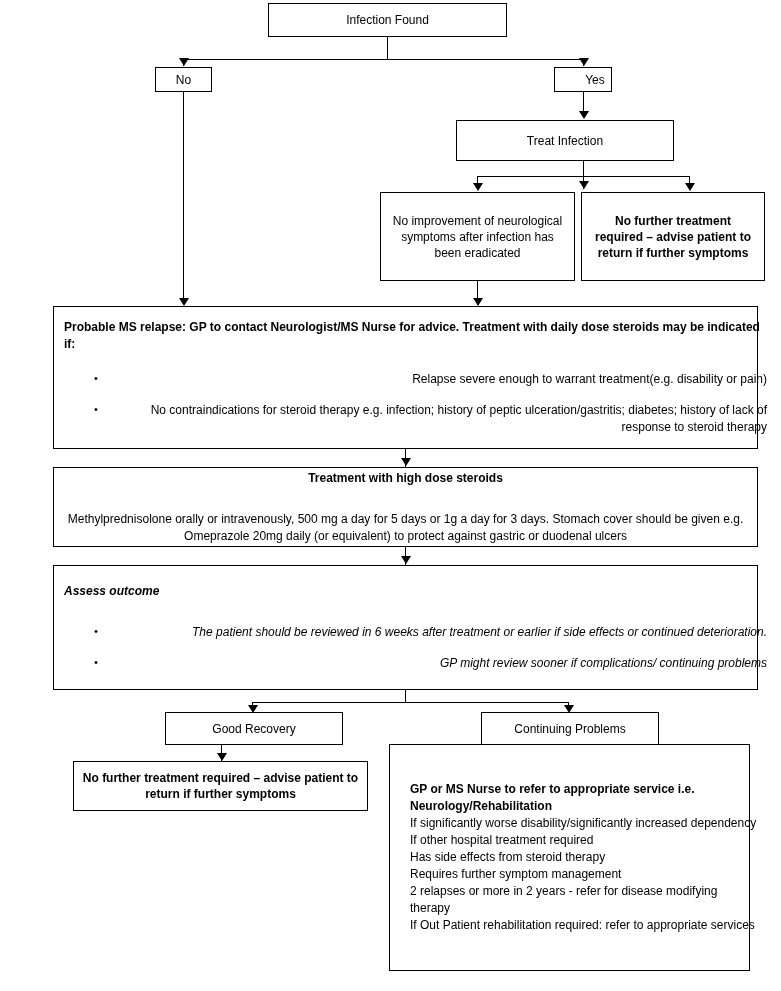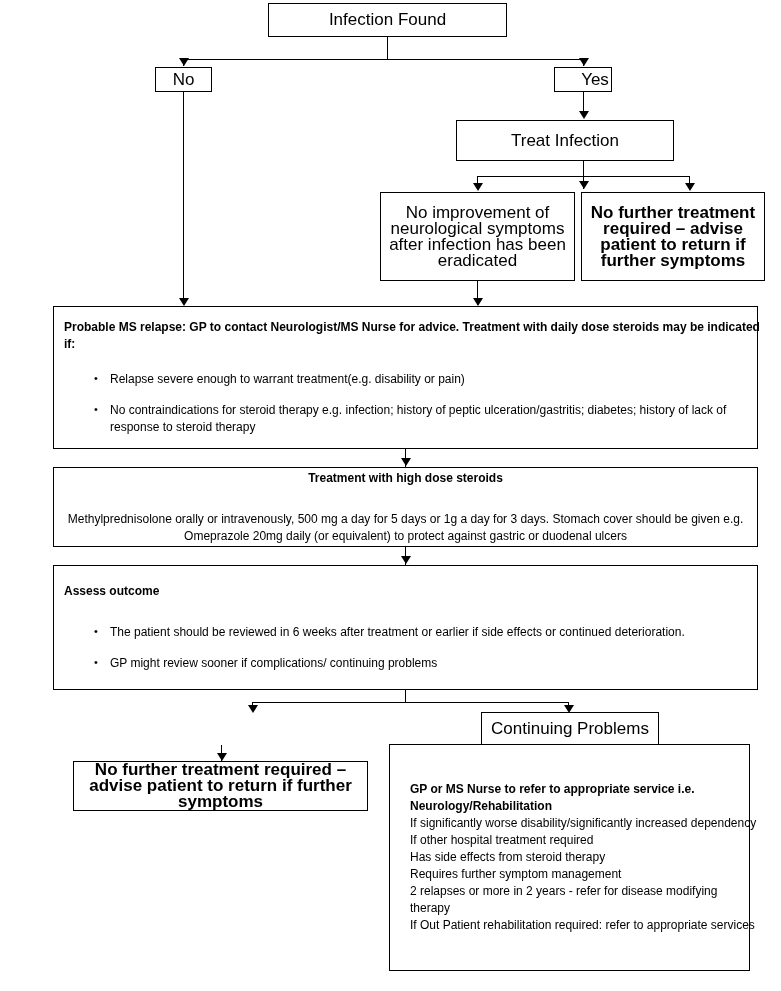--- a/index.html
+++ b/index.html
@@ -24,21 +24,21 @@
     box-sizing: border-box;
     border: 1px solid #000000;
     background: #ffffff;
     display: flex;
     flex-direction: column;
     justify-content: center;
     z-index: 3;
   }
   .box.center { align-items: center; text-align: center; }
   .box.left   { align-items: flex-start; text-align: left; }
-  .t-node    { font-size: 17px; line-height: 16px; }
+  .t-node    { font-size: 12px; line-height: 16px; }
   .bold      { font-weight: bold; }
 
   .pad-h { padding: 0 8px; }
 
   
   .line-v {
     position: absolute;
     width: 1px;
     background: #000000;
     z-index: 1;
@@ -63,20 +63,21 @@
   ul.bl {
     margin: 0;
     padding: 0 0 0 46px;
     list-style: none;
   }
   ul.bl li {
     position: relative;
     margin: 0 0 14px 0;
     font-size: 12px;
     line-height: 17px;
+    text-align: right;
   }
   ul.bl li:last-child { margin-bottom: 0; }
   ul.bl li::before {
     content: "\2022";
     position: absolute;
     left: -16px;
     top: -1px;
     font-size: 11px;
   }
   .hdr-line {
@@ -173,30 +174,33 @@
     </div>
   </div>
 
   <div class="box center" style="left:53px; top:467px; width:705px; height:80px;">
     <div class="stack" style="padding:0 8px;">
       <div class="hdr-line" style="text-align:center;">Treatment with high dose steroids</div>
       <div class="plain-line" style="text-align:center;margin-top:24px;">Methylprednisolone orally or intravenously, 500 mg a day for 5 days or 1g a day for 3 days. Stomach cover should be given e.g. Omeprazole 20mg daily (or equivalent) to protect against gastric or duodenal ulcers</div>
     </div>
   </div>
 
-  <div class="box left" style="left:53px; top:565px; width:705px; height:125px;">
+  <div class="box left" style="left:53px; top:565px; width:705px; height:125px;font-style:italic;">
     <div class="stack block-pad">
       <div class="hdr-line">Assess outcome</div>
       <ul class="bl" style="margin-top:24px;">
         <li>The patient should be reviewed in 6 weeks after treatment or earlier if side effects or continued deterioration.</li>
         <li>GP might review sooner if complications/ continuing problems</li>
       </ul>
     </div>
   </div>
 
+  <div class="box center t-node" style="left:165px; top:712px; width:178px; height:33px;">
+    <span class="pad-h">Good Recovery</span>
+  </div>
 
   <div class="box center t-node" style="left:481px; top:712px; width:178px; height:33px;">
     <span class="pad-h">Continuing Problems</span>
   </div>
 
   <div class="box center t-node bold" style="left:73px; top:761px; width:295px; height:50px;">
     <span class="pad-h">No further treatment required – advise patient to return if further symptoms</span>
   </div>
 
   <div class="box left" style="left:389px; top:744px; width:361px; height:227px;padding-left:12px;">

